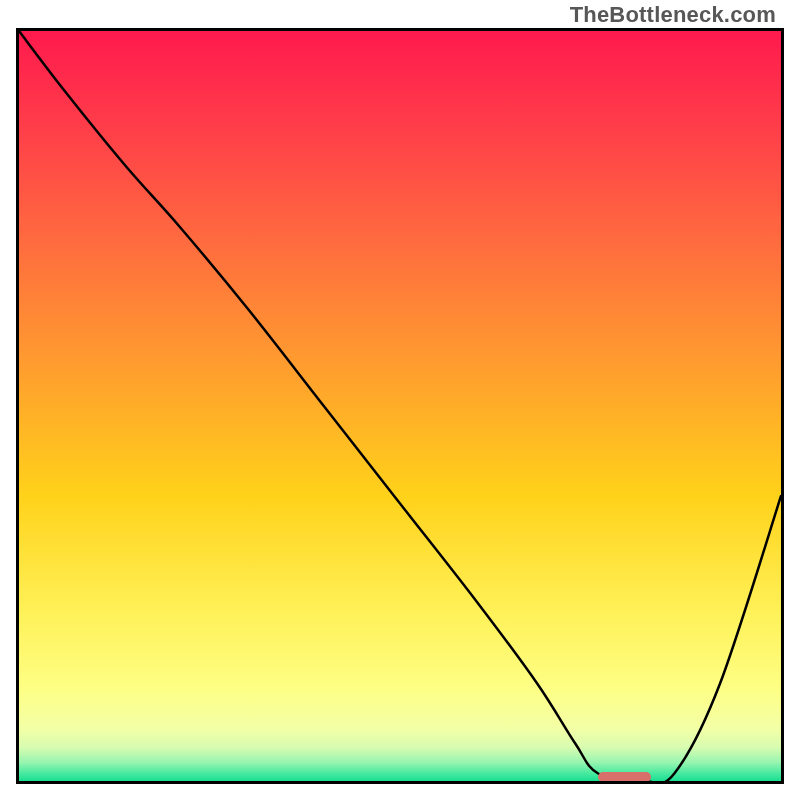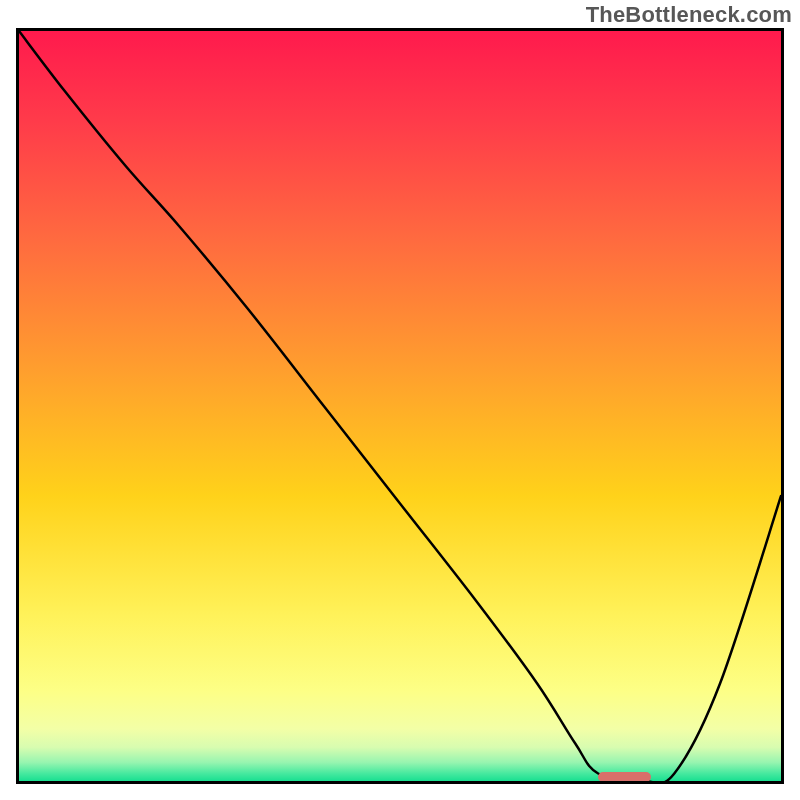--- a/index.html
+++ b/index.html
@@ -11,21 +11,21 @@
     font-family: Arial, Helvetica, sans-serif;
   }
   .container {
     position: relative;
     width: 800px;
     height: 800px;
   }
   .watermark {
     position: absolute;
     top: 2px;
-    right: 8px;
+    right: 24px;
     font-size: 22px;
     font-weight: 600;
     color: #575757;
     letter-spacing: 0.2px;
   }
   .plot {
     position: absolute;
     left: 16px;
     top: 28px;
     width: 768px;

